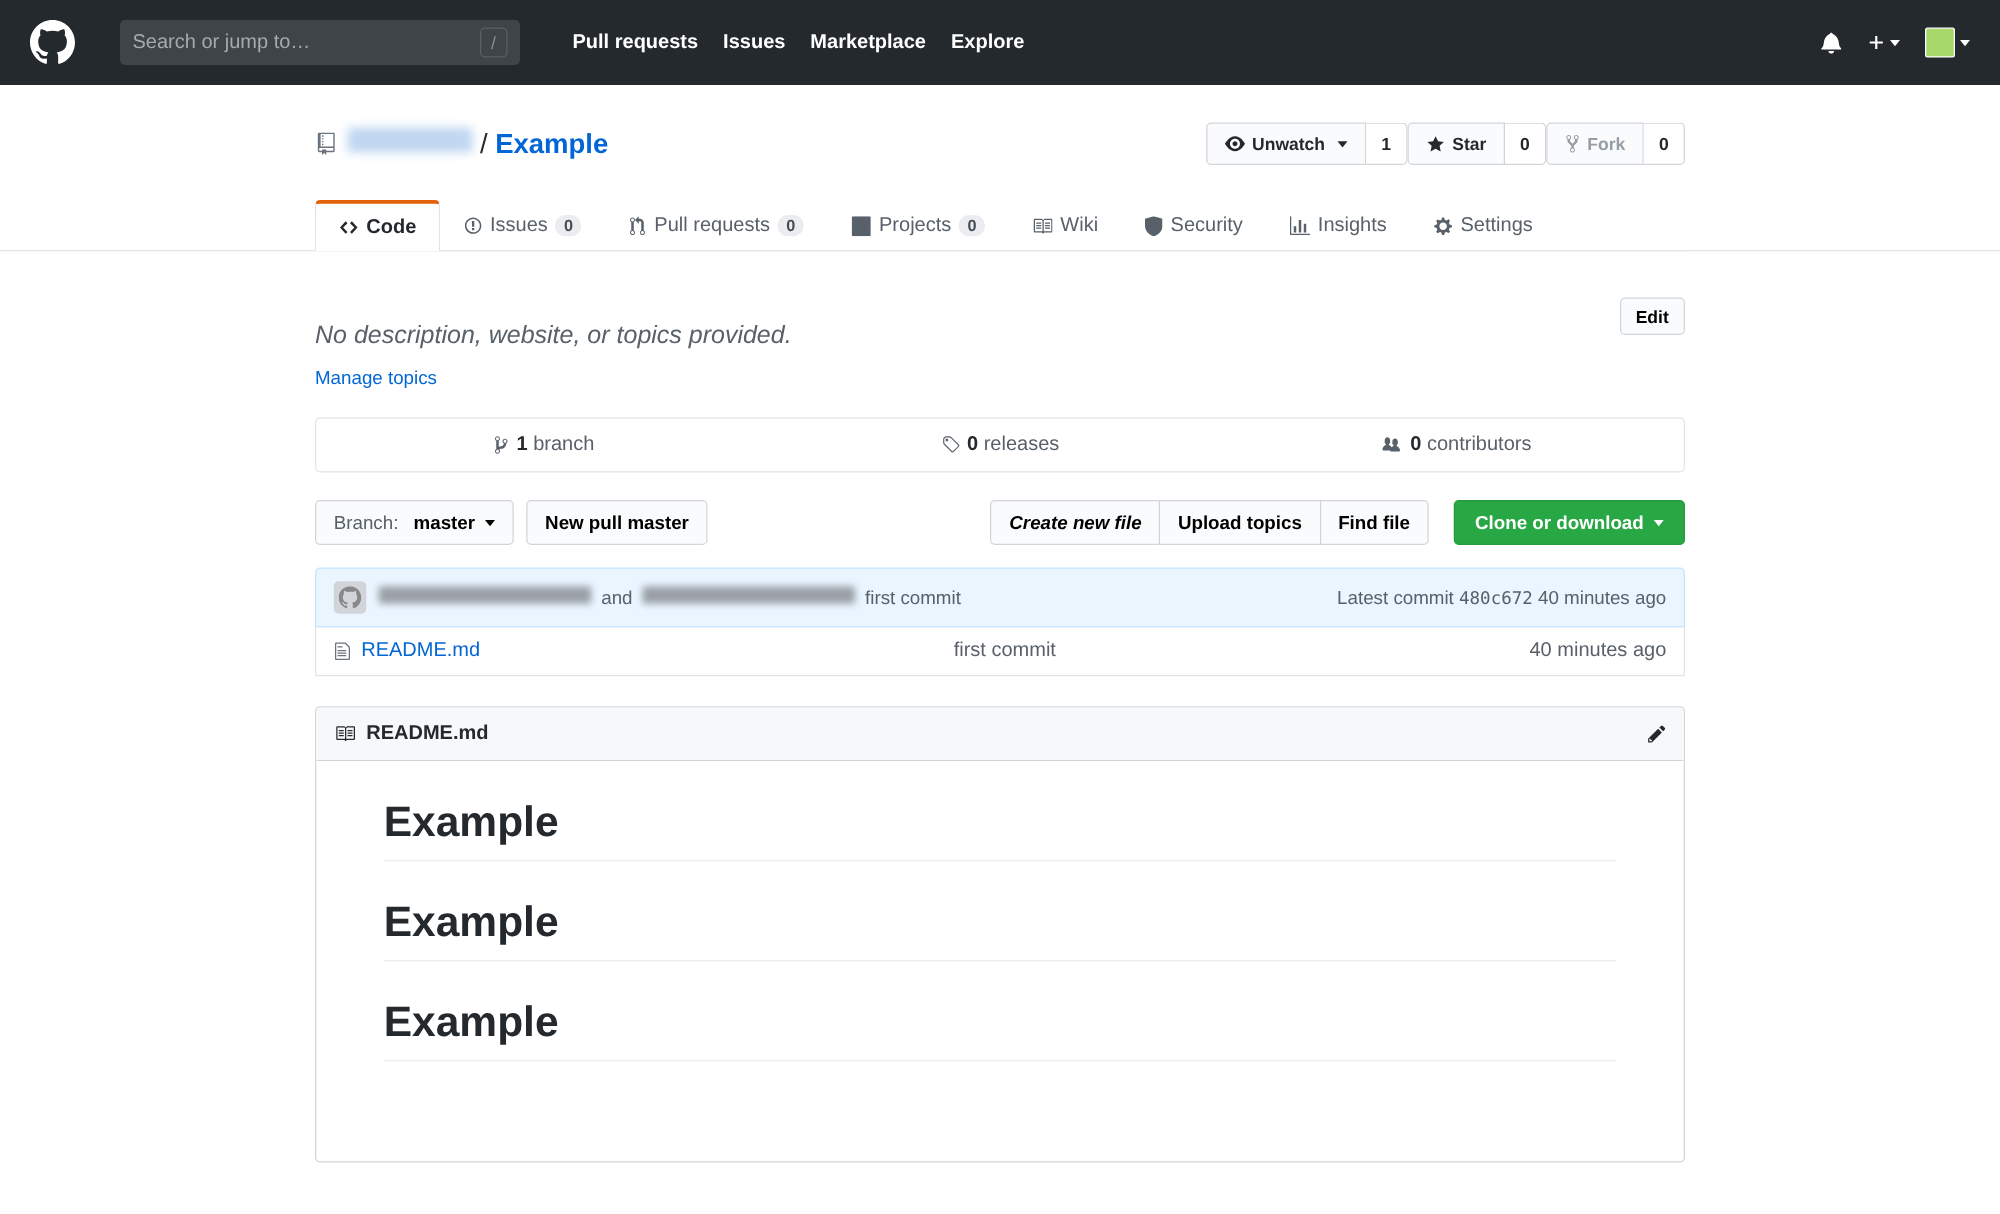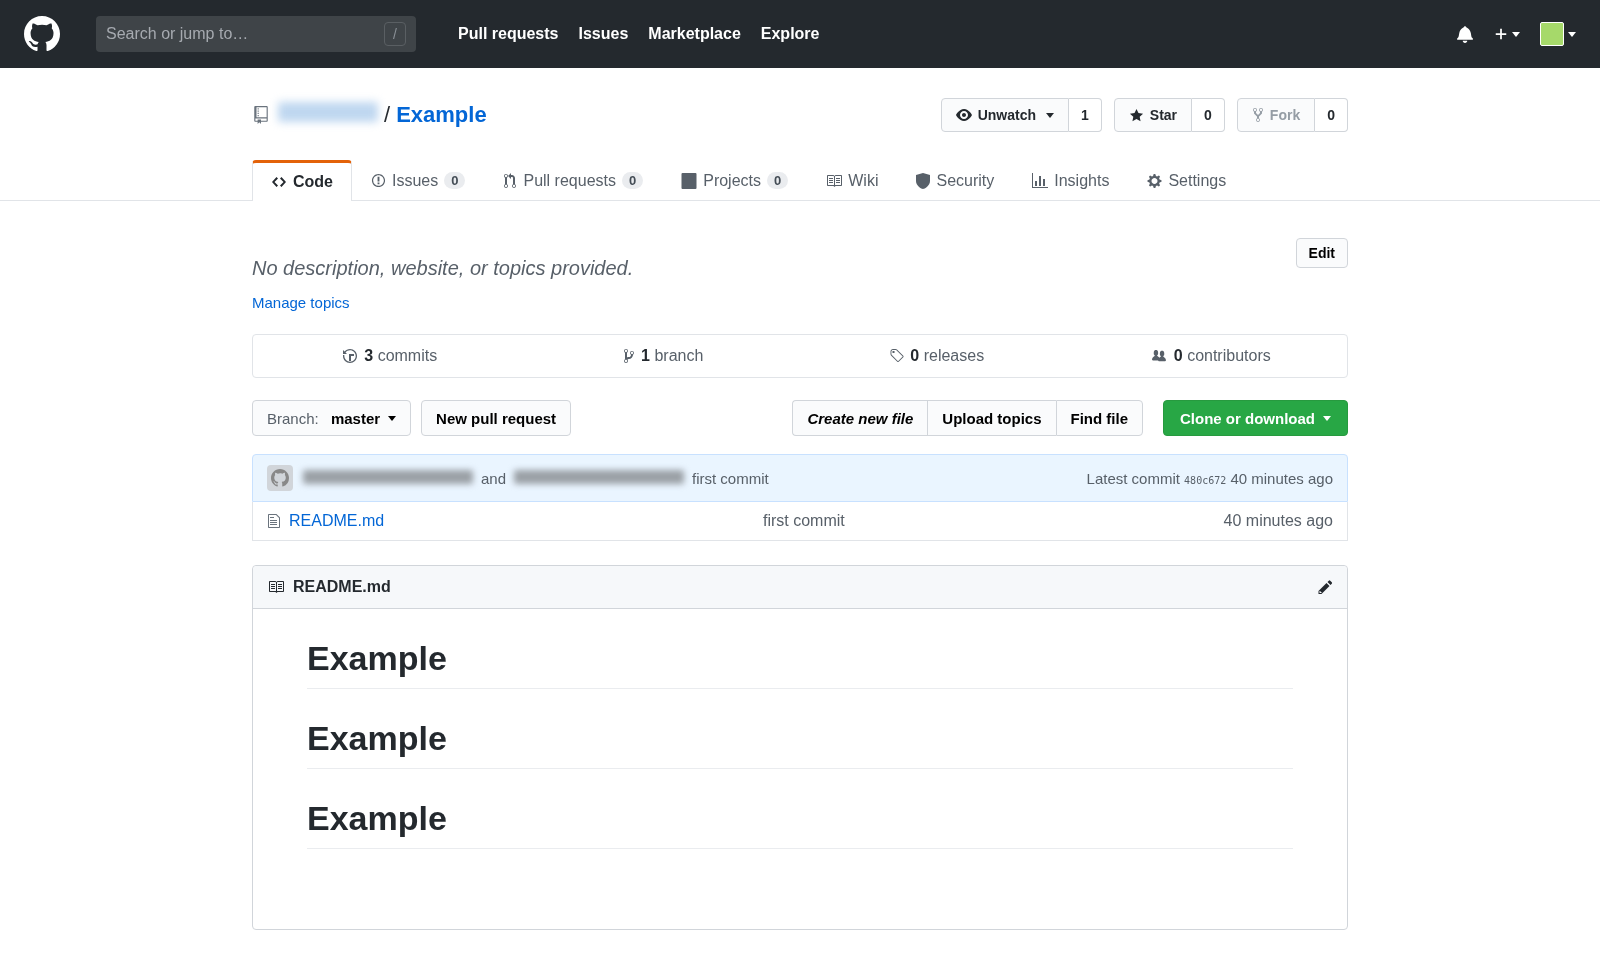--- a/index.html
+++ b/index.html
@@ -25,21 +25,21 @@
 .container { width: 1160px; margin: 0 auto; padding: 0 32px 40px; }
 
 
 .repo-head { display: flex; align-items: center; margin-top: 30px; }
 .repo-title { display: flex; align-items: center; font-size: 22px; color: #586069; }
 .repo-title .owner, .repo-title .name { color: #0366d6; }
 .repo-title .name { font-weight: 600; }
 .repo-title .sep { margin: 0 6px; color: #24292e; }
 .blur-owner { display: inline-block; width: 100px; height: 20px; background: #bfd7f0; filter: blur(4px); border-radius: 2px; }
 
-.repo-actions { margin-left: auto; display: flex; gap: 12px; }
+.repo-actions { margin-left: auto; display: flex; }
 .btn-group { display: flex; }
 .btn { background: #fafbfc; border: 1px solid #d1d5da; color: #24292e; font-size: 14px; font-weight: 600; padding: 5px 14px; cursor: pointer; display: flex; align-items: center; gap: 6px; height: 34px; }
 .btn:first-child { border-radius: 4px 0 0 4px; }
 .count-badge { background: #fff; border: 1px solid #d1d5da; border-left: none; font-size: 14px; font-weight: 600; padding: 5px 12px; border-radius: 0 4px 4px 0; display: flex; align-items: center; height: 34px; }
 .btn.disabled { color: #959da5; }
 
 
 .repo-tabs { display: flex; border-bottom: 1px solid #e1e4e8; margin-top: 28px; }
 .tab { display: flex; align-items: center; gap: 6px; padding: 10px 18px; color: #586069; font-size: 16px; cursor: pointer; border: 1px solid transparent; border-bottom: none; text-align: center; }
 .tab.active { color: #24292e; border-color: #e36209 #e1e4e8 transparent; border-top-width: 3px; border-radius: 4px 4px 0 0; background: #fff; margin-bottom: -1px; font-weight: 600;}
@@ -67,21 +67,21 @@
 .toolbar-right .btn-solo:first-child { border-radius: 4px 0 0 4px; font-style: italic; }
 .toolbar-right .btn-solo:last-child { border-radius: 0 4px 4px 0; border-right: 1px solid #d1d5da; }
 .btn-primary { background: #28a745; color: #fff; border: 1px solid #279a3f; border-radius: 4px; font-size: 15px; font-weight: 600; padding: 7px 16px; cursor: pointer; display: flex; align-items: center; gap: 6px; height: 36px; margin-left: 10px; text-align: center;}
 .caret-white::after { content: ""; display: inline-block; border-top: 5px solid #fff; border-left: 4px solid transparent; border-right: 4px solid transparent; margin-left: 2px; vertical-align: middle; }
 
 
 .commit-bar { background: #eaf5ff; border: 1px solid #c8e1ff; border-radius: 4px 4px 0 0; padding: 10px 14px; display: flex; align-items: center; margin-top: 18px; font-size: 15px; color: #586069; }
 .avatar-sm { width: 26px; height: 26px; background: #d1d5da; border-radius: 4px; margin-right: 10px; display:flex; align-items:center; justify-content:center;}
 .blur-user { display: inline-block; height: 14px; background: #9aa0a6; filter: blur(3px); border-radius: 2px; }
 .commit-right { margin-left: auto; font-size: 15px; }
-.commit-hash { font-family: SFMono-Regular, Consolas, monospace; font-size: 10px; }
+.commit-hash { font-family: SFMono-Regular, Consolas, monospace; font-size: 14px; }
 
 
 .file-row { border: 1px solid #e1e4e8; border-top: none; padding: 10px 14px; display: flex; align-items: center; font-size: 16px; }
 .file-row .fname { color: #0366d6; margin-left: 8px; cursor: pointer; }
 .file-row .msg { margin: 0 auto; color: #586069; }
 .file-row .time { color: #586069; }
 
 
 .readme-box { border: 1px solid #d1d5da; border-radius: 4px; margin-top: 24px; }
 .readme-head { background: #f6f8fa; border-bottom: 1px solid #d1d5da; padding: 12px 14px; display: flex; align-items: center; font-weight: 600; border-radius: 4px 4px 0 0;}
@@ -233,26 +233,20 @@
   
   <div class="desc-row">
     <span class="desc-text">No description, website, or topics provided.</span>
     <button class="btn-sm edit-btn">Edit</button>
   </div>
   <a class="topics-link">Manage topics</a>
 
   
   <div class="stats-bar">
     <div class="stat">
-      <svg class="octicon" width="16" height="16" viewBox="0 0 14 16">
-          <path d="M8 13H6V6h5v2H8v5zM7 1C4.81 1 2.87 2.02 1.59 3.59L0 2v4h4L2.5 4.5C3.55 3.17 5.17 2.3 7 2.3c3.14 0 5.7 2.56 5.7 5.7s-2.56 5.7-5.7 5.7A5.71 5.71 0 0 1 1.3 8c0-.34.03-.67.09-1H.08C.03 7.33 0 7.66 0 8c0 3.86 3.14 7 7 7s7-3.14 7-7-3.14-7-7-7z"></path>
-        </svg>
-      <span><b>3</b> <span>commits</span></span>
-    </div>
-    <div class="stat">
       <svg class="octicon" width="12" height="16" viewBox="0 0 10 16">
           <path d="M10 5c0-1.11-.89-2-2-2a1.993 1.993 0 0 0-1 3.72v.3c-.02.52-.23.98-.63 1.38-.4.4-.86.61-1.38.63-.83.02-1.48.16-2 .45V4.72a1.993 1.993 0 0 0-1-3.72C.88 1 0 1.89 0 3a2 2 0 0 0 1 1.72v6.56c-.59.35-1 .99-1 1.72 0 1.11.89 2 2 2 1.11 0 2-.89 2-2 0-.53-.2-1-.53-1.36.09-.06.48-.41.59-.47.25-.11.56-.17.94-.17 1.05-.05 1.95-.45 2.75-1.25S8.95 7.77 9 6.73h-.02C9.59 6.37 10 5.73 10 5zM2 1.8c.66 0 1.2.55 1.2 1.2 0 .65-.55 1.2-1.2 1.2C1.35 4.2.8 3.65.8 3c0-.65.55-1.2 1.2-1.2zm0 12.41c-.66 0-1.2-.55-1.2-1.2 0-.65.55-1.2 1.2-1.2.65 0 1.2.55 1.2 1.2 0 .65-.55 1.2-1.2 1.2zm6-8c-.66 0-1.2-.55-1.2-1.2 0-.65.55-1.2 1.2-1.2.65 0 1.2.55 1.2 1.2 0 .65-.55 1.2-1.2 1.2z"></path>
         </svg>
       <span><b>1</b> <span>branch</span></span>
     </div>
     <div class="stat">
       <svg class="octicon" width="15" height="16" viewBox="0 0 14 16">
           <path d="M7.73 1.73C7.26 1.26 6.62 1 5.96 1H3.5C2.13 1 1 2.13 1 3.5v2.47c0 .66.27 1.3.73 1.77l6.06 6.06c.39.39 1.02.39 1.41 0l4.59-4.59a.996.996 0 0 0 0-1.41L7.73 1.73zM2.38 7.09c-.31-.3-.47-.7-.47-1.13V3.5c0-.88.72-1.59 1.59-1.59h2.47c.42 0 .83.16 1.13.47l6.14 6.13-4.73 4.73-6.13-6.15zM3.01 3h2v2H3V3h.01z"></path>
         </svg>
       <span><b>0</b> <span>releases</span></span>
@@ -263,21 +257,21 @@
         </svg>
       <span><b>0</b> <span>contributors</span></span>
     </div>
   </div>
 
   
   <div class="toolbar">
     <button class="btn-solo caret">
       <span class="light">Branch:</span>&nbsp;<b>master</b>
     </button>
-    <button class="btn-solo">New pull request</button>
+    <button class="btn-solo">New pull master</button>
     <div class="toolbar-right">
       <button class="btn-solo">Create new file</button>
       <button class="btn-solo">Upload topics</button>
       <button class="btn-solo">Find file</button>
     </div>
     <button class="btn-primary caret-white">
       <span>Clone or download</span>
     </button>
   </div>
 

